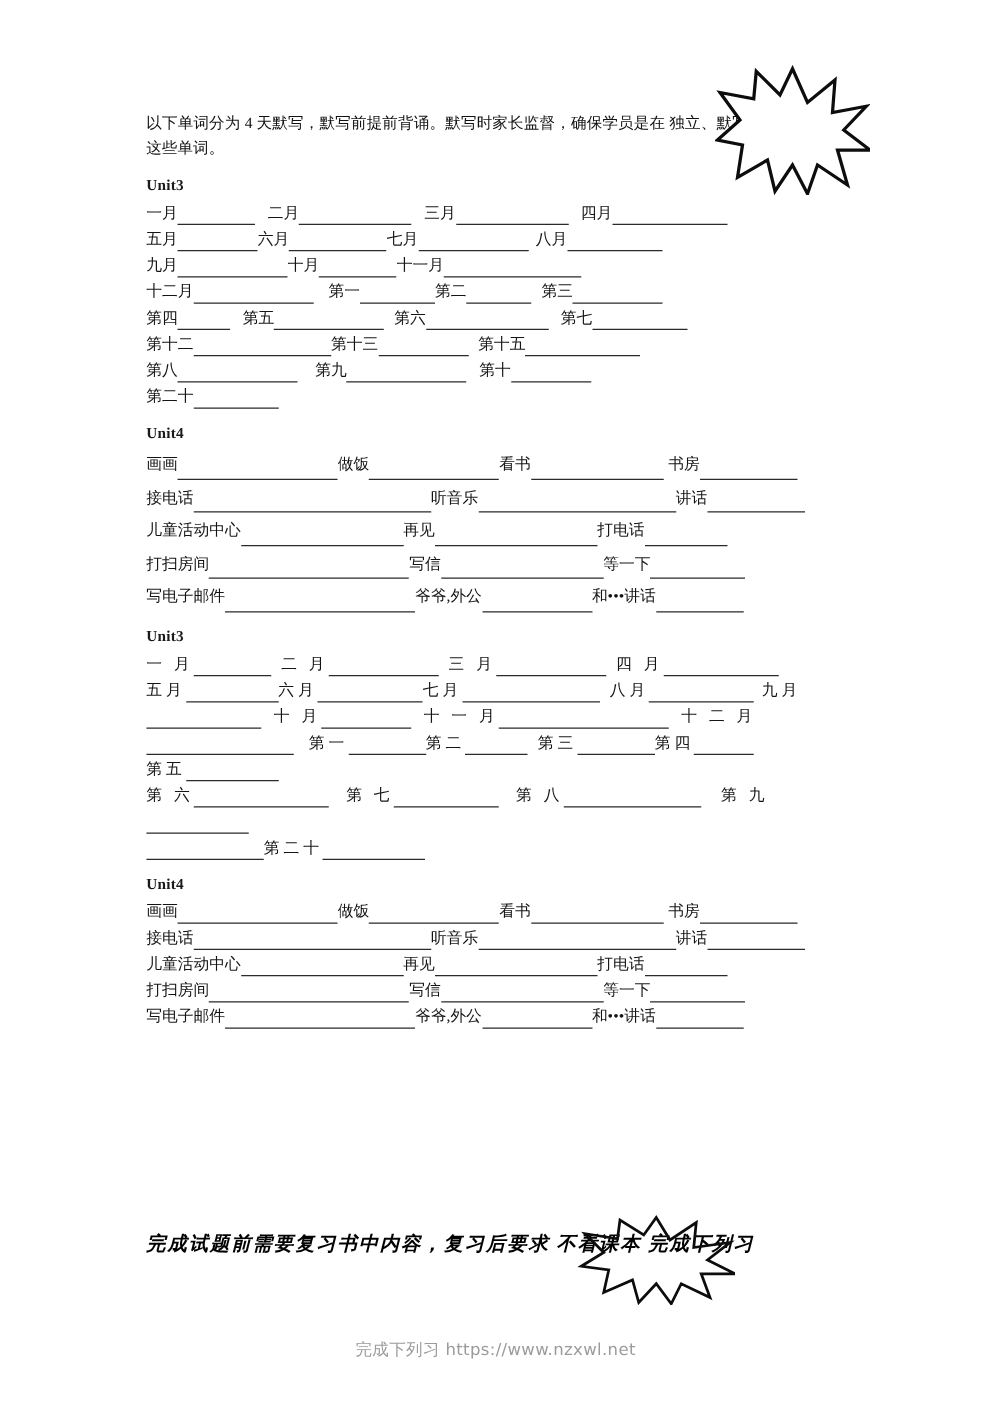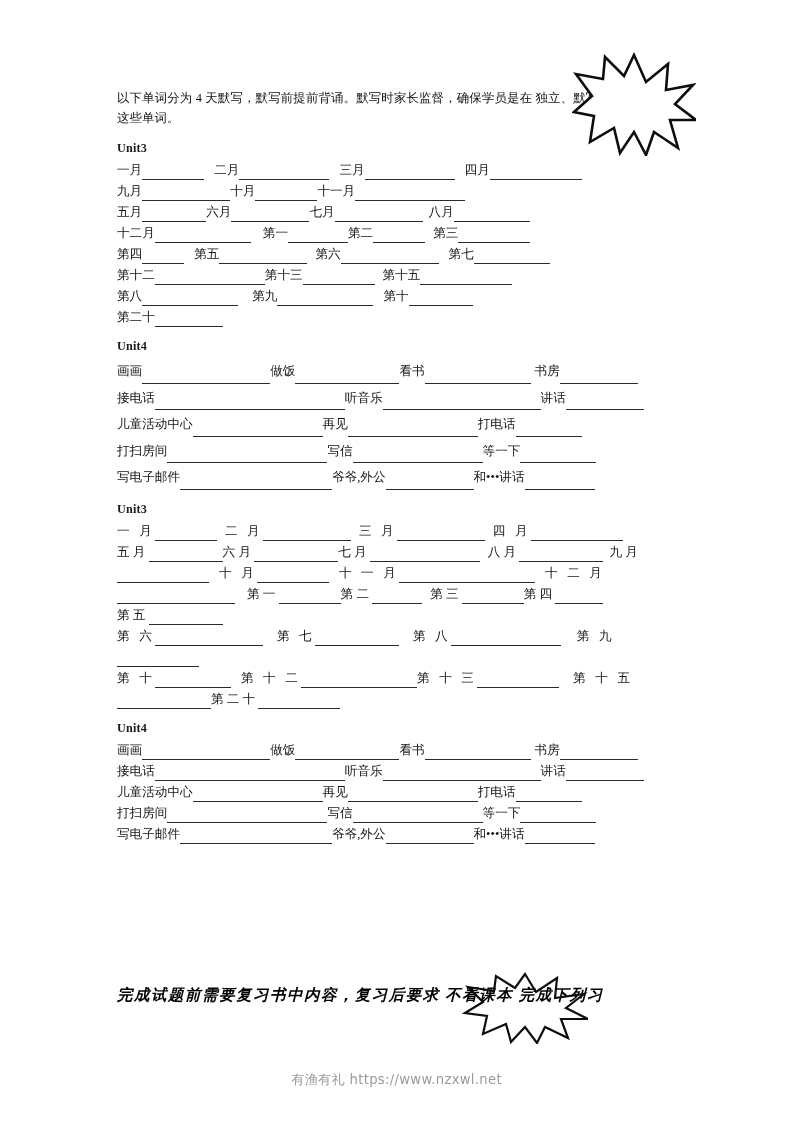--- a/index.html
+++ b/index.html
@@ -142,22 +142,22 @@
 <div id="page">
 
   <div class="content">
 
     <p class="intro">以下单词分为 4 天默写，默写前提前背诵。默写时家长监督，确保学员是在 独立、默写 的状态下完成这些单词。</p>
 
     <div id="sections-host">
         <div class="unit-head">Unit3</div>
         <div class="rows">
           <div class="row"><span class="lbl">一月</span><span class="bk" style="width: 62px;"></span><span class="gap" style="width: 10px;"></span><span class="lbl">二月</span><span class="bk" style="width: 90px;"></span><span class="gap" style="width: 10px;"></span><span class="lbl">三月</span><span class="bk" style="width: 90px;"></span><span class="gap" style="width: 10px;"></span><span class="lbl">四月</span><span class="bk" style="width: 92px;"></span></div>
+          <div class="row"><span class="lbl"> 五月</span><span class="bk" style="width: 64px;"></span><span class="lbl">六月</span><span class="bk" style="width: 78px;"></span><span class="lbl">七月</span><span class="bk" style="width: 88px;"></span><span class="gap" style="width: 6px;"></span><span class="lbl">八月</span><span class="bk" style="width: 76px;"></span></div>
           <div class="row"><span class="lbl">九月</span><span class="bk" style="width: 88px;"></span><span class="lbl">十月</span><span class="bk" style="width: 62px;"></span><span class="lbl">十一月</span><span class="bk" style="width: 110px;"></span></div>
-          <div class="row"><span class="lbl"> 五月</span><span class="bk" style="width: 64px;"></span><span class="lbl">六月</span><span class="bk" style="width: 78px;"></span><span class="lbl">七月</span><span class="bk" style="width: 88px;"></span><span class="gap" style="width: 6px;"></span><span class="lbl">八月</span><span class="bk" style="width: 76px;"></span></div>
           <div class="row"><span class="lbl">十二月</span><span class="bk" style="width: 96px;"></span><span class="gap" style="width: 12px;"></span><span class="lbl">第一</span><span class="bk" style="width: 60px;"></span><span class="lbl">第二</span><span class="bk" style="width: 52px;"></span><span class="gap" style="width: 8px;"></span><span class="lbl">第三</span><span class="bk" style="width: 72px;"></span></div>
           <div class="row"><span class="lbl">第四</span><span class="bk" style="width: 42px;"></span><span class="gap" style="width: 10px;"></span><span class="lbl">第五</span><span class="bk" style="width: 88px;"></span><span class="gap" style="width: 8px;"></span><span class="lbl">第六</span><span class="bk" style="width: 98px;"></span><span class="gap" style="width: 10px;"></span><span class="lbl">第七</span><span class="bk" style="width: 76px;"></span></div>
           <div class="row"><span class="lbl">第十二</span><span class="bk" style="width: 110px;"></span><span class="lbl">第十三</span><span class="bk" style="width: 72px;"></span><span class="gap" style="width: 8px;"></span><span class="lbl">第十五</span><span class="bk" style="width: 92px;"></span></div>
           <div class="row"><span class="lbl">第八</span><span class="bk" style="width: 96px;"></span><span class="gap" style="width: 14px;"></span><span class="lbl">第九</span><span class="bk" style="width: 96px;"></span><span class="gap" style="width: 10px;"></span><span class="lbl">第十</span><span class="bk" style="width: 64px;"></span></div>
           <div class="row"><span class="lbl">第二十</span><span class="bk" style="width: 68px;"></span></div>
         </div>
         <div class="unit-head">Unit4</div>
         <div class="rows">
           <div class="row sparse"><span class="lbl">画画</span><span class="bk" style="width: 128px;"></span><span class="lbl">做饭</span><span class="bk" style="width: 104px;"></span><span class="lbl">看书</span><span class="bk" style="width: 106px;"></span><span class="gap" style="width: 4px;"></span><span class="lbl">书房</span><span class="bk" style="width: 78px;"></span></div>
           <div class="row sparse"><span class="lbl">接电话</span><span class="bk" style="width: 190px;"></span><span class="lbl">听音乐</span><span class="bk" style="width: 158px;"></span><span class="lbl">讲话</span><span class="bk" style="width: 78px;"></span></div>
@@ -167,38 +167,37 @@
         </div>
         <div class="unit-head">Unit3</div>
         <div class="rows">
           <div class="row"><span class="lbl sp">一 月</span><span class="bk" style="width: 62px;"></span><span class="gap" style="width: 8px;"></span><span class="lbl sp">二 月</span><span class="bk" style="width: 88px;"></span><span class="gap" style="width: 8px;"></span><span class="lbl sp">三 月</span><span class="bk" style="width: 88px;"></span><span class="gap" style="width: 8px;"></span><span class="lbl sp">四 月</span><span class="bk" style="width: 92px;"></span></div>
           <div class="row"><span class="lbl sp">五月</span><span class="bk" style="width: 74px;"></span><span class="lbl sp">六月</span><span class="bk" style="width: 84px;"></span><span class="lbl sp">七月</span><span class="bk" style="width: 110px;"></span><span class="gap" style="width: 8px;"></span><span class="lbl sp">八月</span><span class="bk" style="width: 84px;"></span><span class="gap" style="width: 6px;"></span><span class="lbl sp">九月</span></div>
           <div class="row"><span class="bk" style="width: 92px;"></span><span class="gap" style="width: 10px;"></span><span class="lbl sp">十 月</span><span class="bk" style="width: 72px;"></span><span class="gap" style="width: 10px;"></span><span class="lbl sp">十 一 月</span><span class="bk" style="width: 136px;"></span><span class="gap" style="width: 10px;"></span><span class="lbl sp">十 二 月</span></div>
           <div class="row"><span class="bk" style="width: 118px;"></span><span class="gap" style="width: 12px;"></span><span class="lbl sp">第一</span><span class="bk" style="width: 62px;"></span><span class="lbl sp">第二</span><span class="bk" style="width: 50px;"></span><span class="gap" style="width: 8px;"></span><span class="lbl sp">第三</span><span class="bk" style="width: 62px;"></span><span class="lbl sp">第四</span><span class="bk" style="width: 48px;"></span></div>
           <div class="row"><span class="lbl sp">第五</span><span class="bk" style="width: 74px;"></span></div>
           <div class="row"><span class="lbl sp">第 六</span><span class="bk" style="width: 108px;"></span><span class="gap" style="width: 14px;"></span><span class="lbl sp">第 七</span><span class="bk" style="width: 84px;"></span><span class="gap" style="width: 14px;"></span><span class="lbl sp">第 八</span><span class="bk" style="width: 110px;"></span><span class="gap" style="width: 16px;"></span><span class="lbl sp">第 九</span></div>
           <div class="row"><span class="bk" style="width: 82px;"></span></div>
-          <div class="row"><span class="lbl sp">第 十</span><span class="bk" style="width: 76px;"></span><span class="gap" style="width: 10px;"></span><span class="lbl sp">第 十 二</span><span class="bk" style="width: 116px;"></span><span class="lbl sp">第 十 三</span><span class="bk" style="width: 82px;"></span><span class="gap" style="width: 14px;"></span><span class="lbl sp">第 十 五</span></div>
           <div class="row"><span class="bk" style="width: 94px;"></span><span class="lbl sp">第二十</span><span class="bk" style="width: 82px;"></span></div>
         </div>
         <div class="unit-head">Unit4</div>
         <div class="rows">
           <div class="row"><span class="lbl">画画</span><span class="bk" style="width: 128px;"></span><span class="lbl">做饭</span><span class="bk" style="width: 104px;"></span><span class="lbl">看书</span><span class="bk" style="width: 106px;"></span><span class="gap" style="width: 4px;"></span><span class="lbl">书房</span><span class="bk" style="width: 78px;"></span></div>
           <div class="row"><span class="lbl">接电话</span><span class="bk" style="width: 190px;"></span><span class="lbl">听音乐</span><span class="bk" style="width: 158px;"></span><span class="lbl">讲话</span><span class="bk" style="width: 78px;"></span></div>
           <div class="row"><span class="lbl">儿童活动中心</span><span class="bk" style="width: 130px;"></span><span class="lbl">再见</span><span class="bk" style="width: 130px;"></span><span class="lbl">打电话</span><span class="bk" style="width: 66px;"></span></div>
           <div class="row"><span class="lbl">打扫房间</span><span class="bk" style="width: 160px;"></span><span class="lbl">写信</span><span class="bk" style="width: 130px;"></span><span class="lbl">等一下</span><span class="bk" style="width: 76px;"></span></div>
           <div class="row"><span class="lbl">写电子邮件</span><span class="bk" style="width: 152px;"></span><span class="lbl">爷爷,外公</span><span class="bk" style="width: 88px;"></span><span class="lbl">和•••讲话</span><span class="bk" style="width: 70px;"></span></div>
         </div>
       </div>
 
   </div>
 
   <div class="closing">完成试题前需要复习书中内容，复习后要求 不看课本 完成下列习</div>
 
-  <div class="watermark">有渔有礼 https://www.nzxwl.net</div>
+  <div class="watermark">完成下列习 https://www.nzxwl.net</div>
 
   <div class="star top">
     <svg viewBox="0 0 124 104" width="124" height="104" aria-hidden="true">
       <polygon points="62,3 74,30 96,12 94,38 121,33 103,52 124,68 98,68 106,96 82,80 74,103 62,80 48,101 42,76 18,90 22,64 2,60 20,44 4,22 31,27 33,5 52,24"></polygon>
     </svg>
   </div>
 
   <div class="star bottom">
     <svg viewBox="0 0 126 72" width="126" height="72" aria-hidden="true">
       <polygon points="63,2 74,20 95,6 93,26 122,22 104,36 126,47 99,47 106,66 83,55 75,71 63,55 49,70 44,52 21,62 25,44 3,41 21,30 6,15 32,19 34,4 53,16"></polygon>

